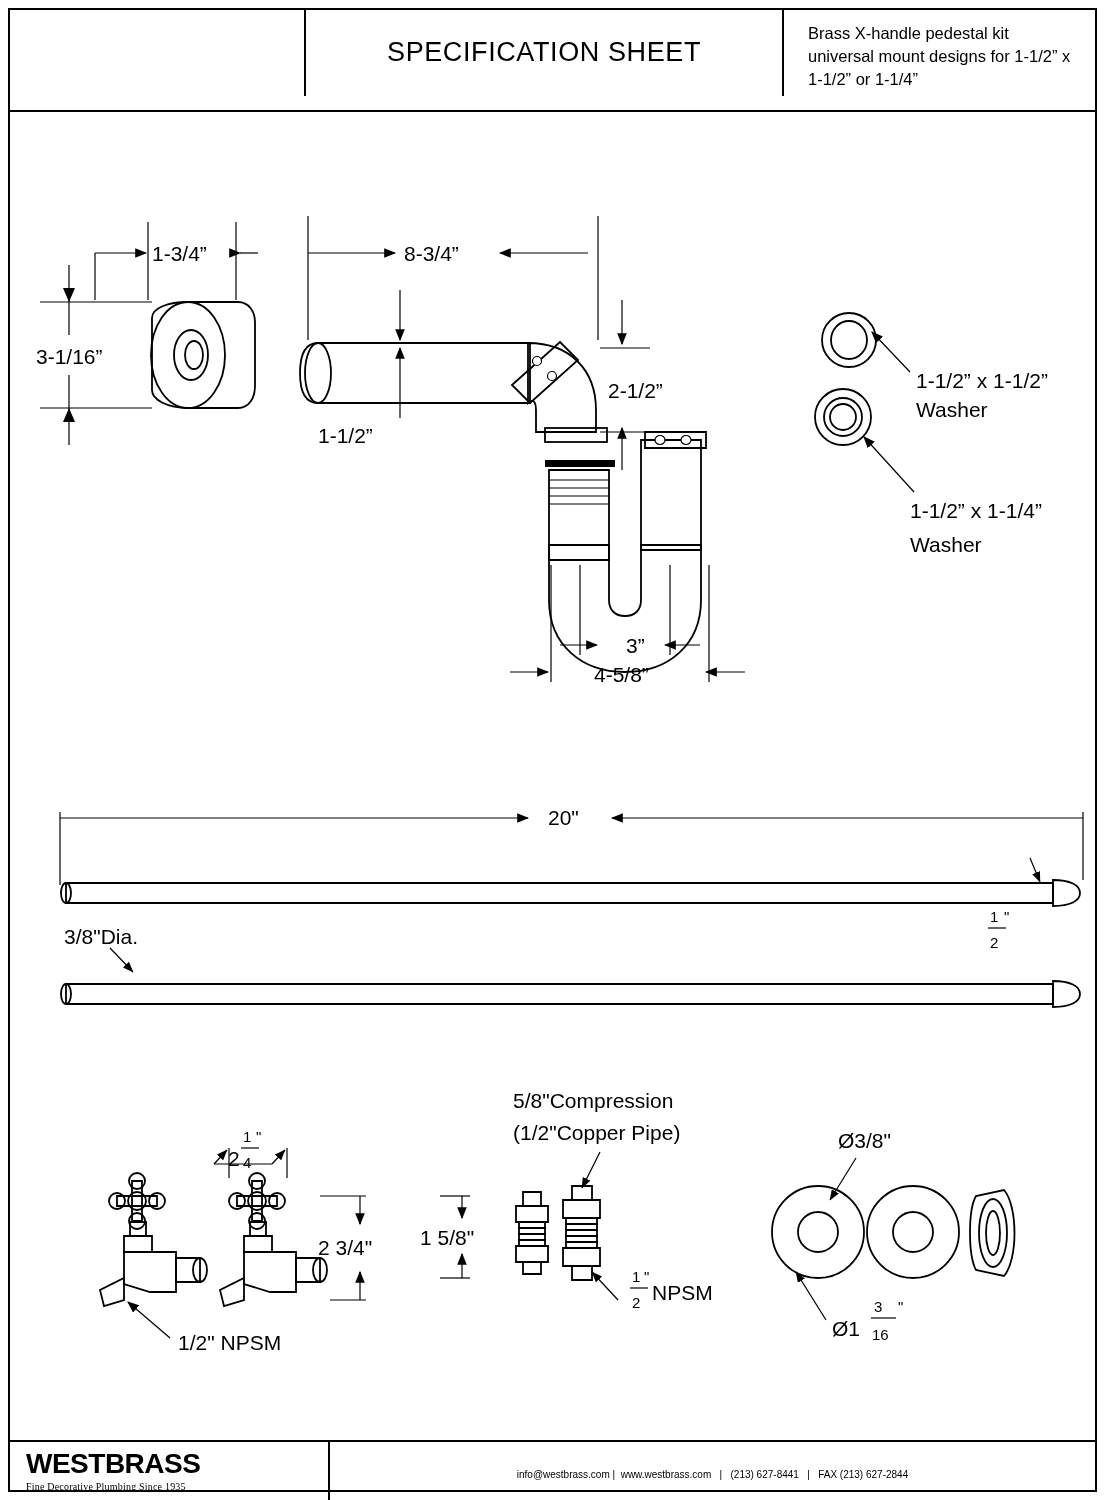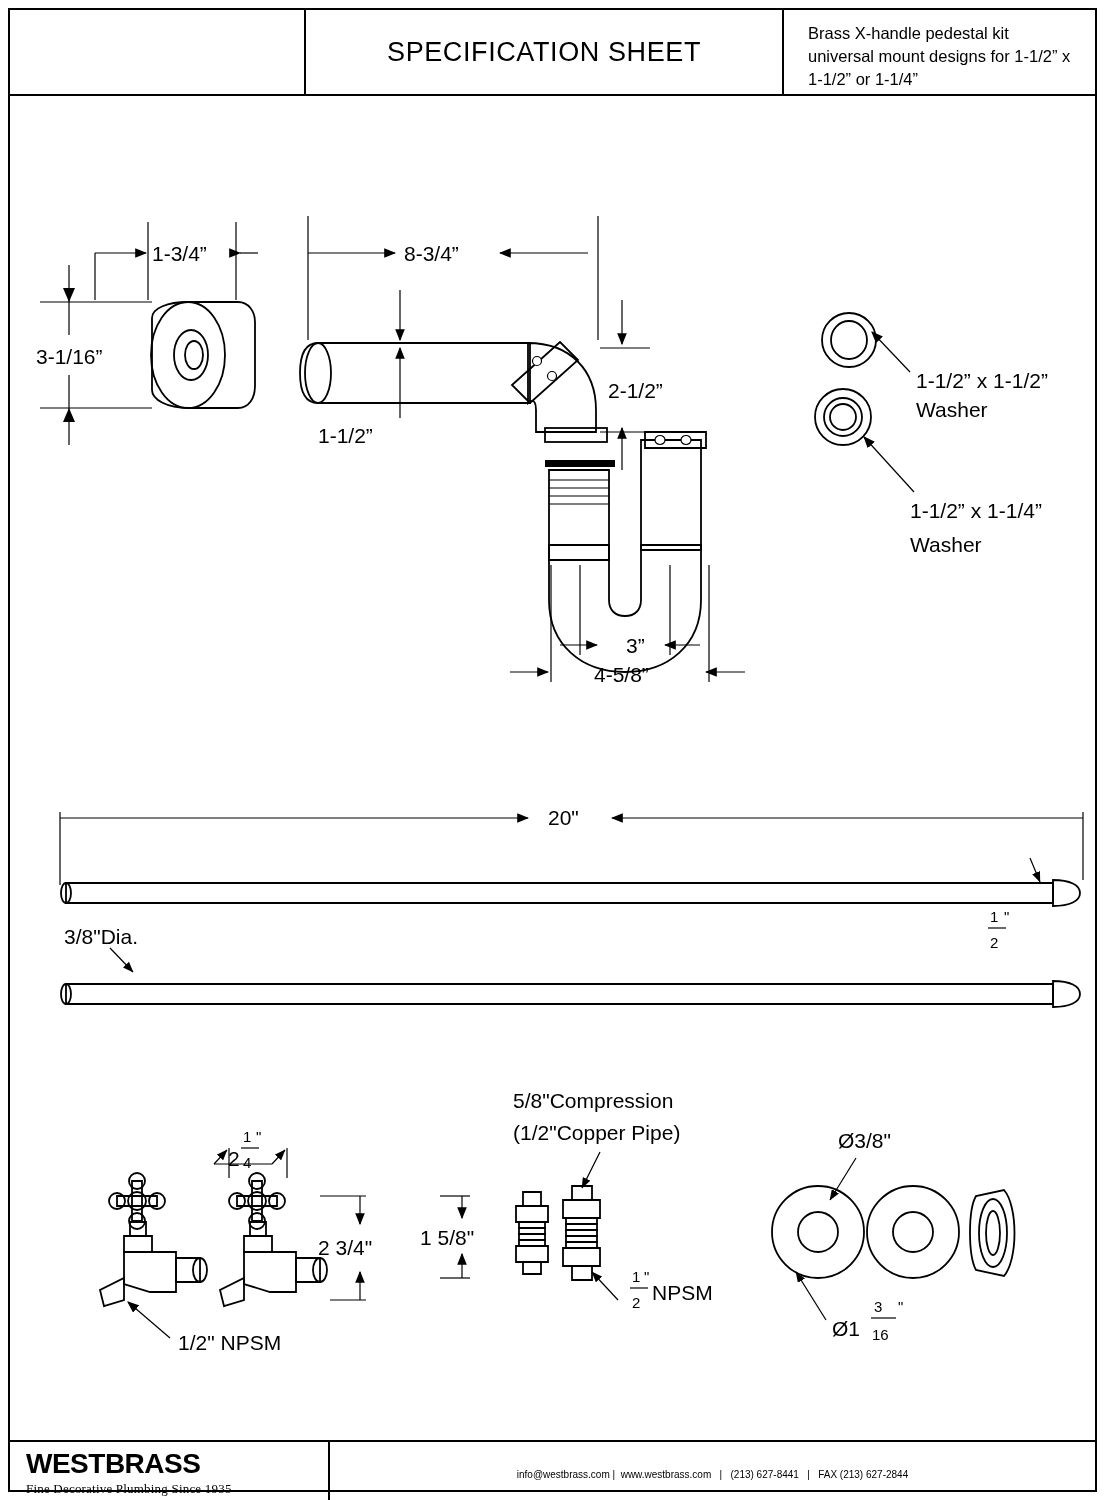--- a/index.html
+++ b/index.html
@@ -28,21 +28,21 @@
     height: 1484px;
     border: 2px solid #000;
     box-sizing: border-box;
   }
   
   .titlebar {
     position: absolute;
     left: 8px;
     top: 8px;
     width: 1089px;
-    height: 88px;
+    height: 104px;
     box-sizing: border-box;
     border-bottom: 2px solid #000;
   }
   .titlebar .vline {
     position: absolute;
     top: 0;
     width: 0;
     height: 88px;
     border-left: 2px solid #000;
   }
@@ -94,21 +94,21 @@
   }
   .brand-name {
     font-family: "Liberation Sans", sans-serif;
     font-weight: bold;
     font-size: 28px;
     letter-spacing: -0.5px;
     line-height: 1;
   }
   .brand-tag {
     font-family: "Liberation Serif", serif;
-    font-size: 13px;
+    font-size: 10px;
     letter-spacing: 0.2px;
     margin-top: 3px;
   }
   .footer-contact {
     position: absolute;
     left: 320px;
     top: 0;
     width: 769px;
     height: 64px;
     display: flex;

